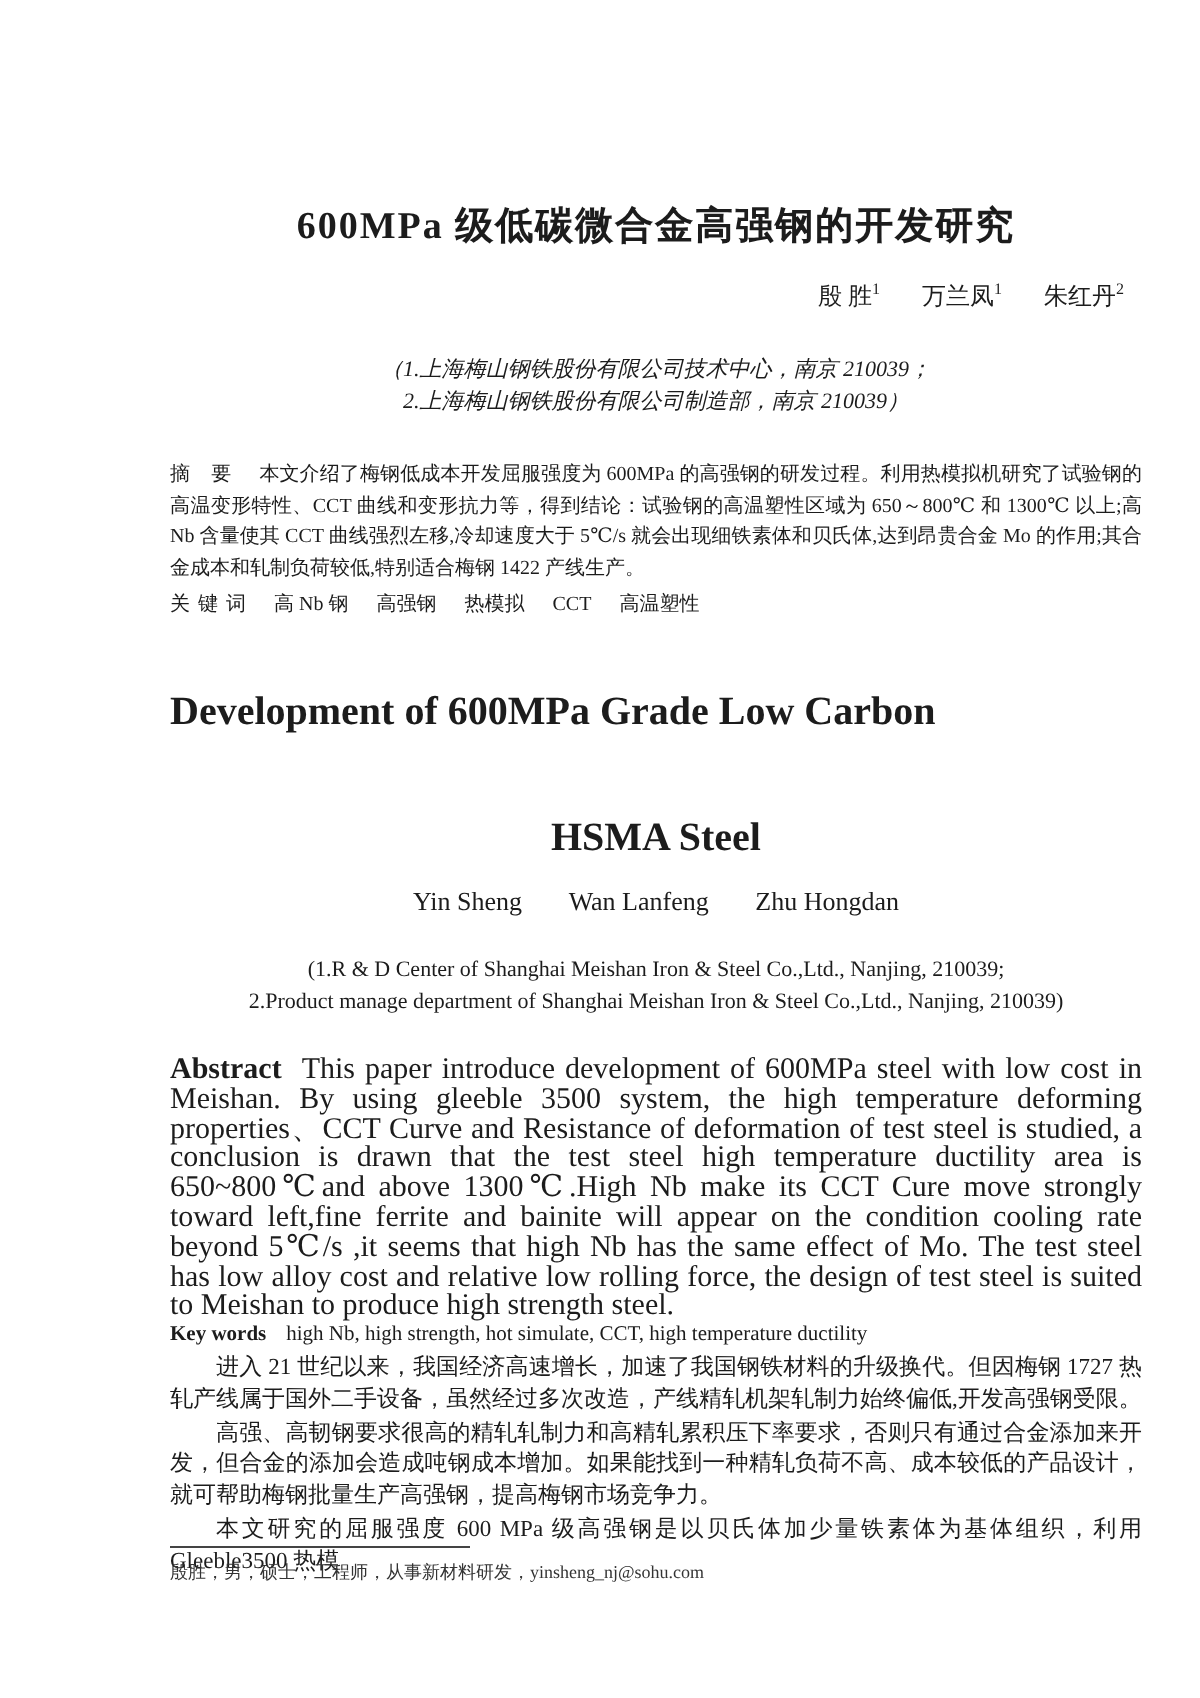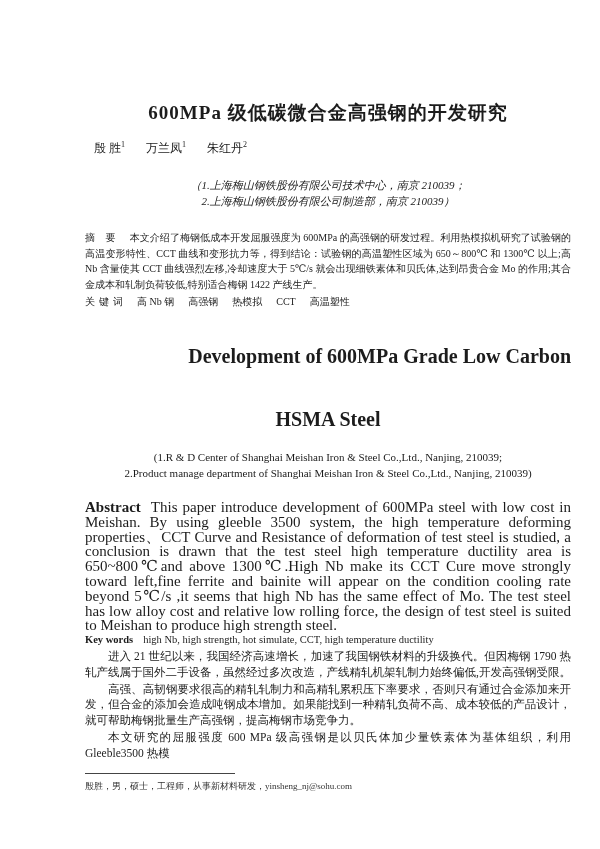--- a/index.html
+++ b/index.html
@@ -21,21 +21,21 @@
   
   .cn-title {
     margin-top: 100px;
     text-align: center;
     font-size: 19px;
     font-weight: bold;
     letter-spacing: 1px;
   }
   .cn-authors {
     margin-top: 14px;
-    text-align: left;
+    text-align: right;
     font-size: 12px;
   }
   .cn-authors .author { margin: 0 9px; }
   .cn-authors sup { font-size: 8px; }
   .cn-affil {
     margin-top: 20px;
     text-align: center;
     font-size: 11px;
     line-height: 16px;
     font-style: italic;
@@ -54,21 +54,21 @@
   .cn-keywords {
     margin-top: 3px;
     font-size: 10px;
     font-weight: bold;
   }
   .cn-keywords .kw { font-weight: normal; margin-right: 14px; }
 
   
   .en-title-1 {
     margin-top: 36px;
-    text-align: right;
+    text-align: left;
     font-size: 20px;
     font-weight: bold;
   }
   .en-title-2 {
     margin-top: 40px;
     text-align: center;
     font-size: 20px;
     font-weight: bold;
   }
   .en-authors {
@@ -148,31 +148,36 @@
     <div>2.上海梅山钢铁股份有限公司制造部，南京  210039）</div>
   </div>
 
   <p class="cn-abstract"><span class="label">摘 要</span><span>本文介绍了梅钢低成本开发屈服强度为 600MPa 的高强钢的研发过程。利用热模拟机研究了试验钢的高温变形特性、CCT 曲线和变形抗力等，得到结论：试验钢的高温塑性区域为 650～800℃ 和 1300℃ 以上;高 Nb 含量使其 CCT 曲线强烈左移,冷却速度大于 5℃/s 就会出现细铁素体和贝氏体,达到昂贵合金 Mo 的作用;其合金成本和轧制负荷较低,特别适合梅钢 1422 产线生产。</span></p>
 
   <p class="cn-keywords"><span class="label">关键词</span><span class="kw">高 Nb 钢</span><span class="kw">高强钢</span><span class="kw">热模拟</span><span class="kw">CCT</span><span class="kw">高温塑性</span></p>
 
   <h2 class="en-title-1">Development of 600MPa Grade Low Carbon</h2>
   <h2 class="en-title-2">HSMA Steel</h2>
 
+  <div class="en-authors">
+    <span class="author">Yin Sheng</span>
+    <span class="author">Wan Lanfeng</span>
+    <span class="author">Zhu Hongdan</span>
+  </div>
 
   <div class="en-affil">
     <div>(1.R &amp; D Center of Shanghai Meishan Iron &amp; Steel Co.,Ltd., Nanjing, 210039;</div>
     <div>2.Product manage department of Shanghai Meishan Iron &amp; Steel Co.,Ltd., Nanjing, 210039)</div>
   </div>
 
   <p class="en-abstract"><span class="label">Abstract</span><span>This paper introduce development of 600MPa steel with low cost in Meishan. By using gleeble 3500 system, the high temperature deforming properties、CCT Curve and Resistance of deformation of test steel is studied, a conclusion is drawn that the test steel high temperature ductility area is 650~800℃and above 1300℃.High Nb make its CCT Cure move strongly toward left,fine ferrite and bainite will appear on the condition cooling rate beyond 5℃/s ,it seems that high Nb has the same effect of Mo. The test steel has low alloy cost and relative low rolling force, the design of test steel is suited to Meishan to produce high strength steel.</span></p>
 
   <p class="en-keywords"><span class="label">Key words</span><span>high Nb, high strength, hot simulate, CCT, high temperature ductility</span></p>
 
 
-  <p class="body-para">进入 21 世纪以来，我国经济高速增长，加速了我国钢铁材料的升级换代。但因梅钢 1790 热轧产线属于国外二手设备，虽然经过多次改造，产线精轧机架轧制力始终偏低,开发高强钢受限。</p>
+  <p class="body-para">进入 21 世纪以来，我国经济高速增长，加速了我国钢铁材料的升级换代。但因梅钢 1727 热轧产线属于国外二手设备，虽然经过多次改造，产线精轧机架轧制力始终偏低,开发高强钢受限。</p>
   <p class="body-para">高强、高韧钢要求很高的精轧轧制力和高精轧累积压下率要求，否则只有通过合金添加来开发，但合金的添加会造成吨钢成本增加。如果能找到一种精轧负荷不高、成本较低的产品设计，就可帮助梅钢批量生产高强钢，提高梅钢市场竞争力。</p>
   <p class="body-para">本文研究的屈服强度 600 MPa 级高强钢是以贝氏体加少量铁素体为基体组织，利用 Gleeble3500 热模</p>
 
   <div class="footnote-rule"></div>
   <div class="footnote">殷胜，男，硕士，工程师，从事新材料研发，yinsheng_nj@sohu.com</div>
 
 </div>
 
 </body></html>

